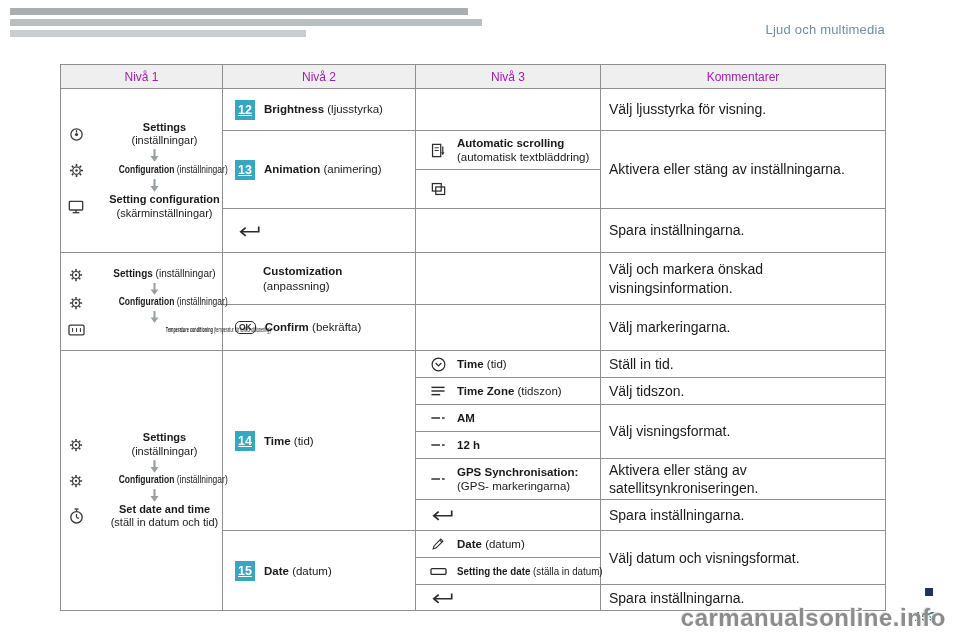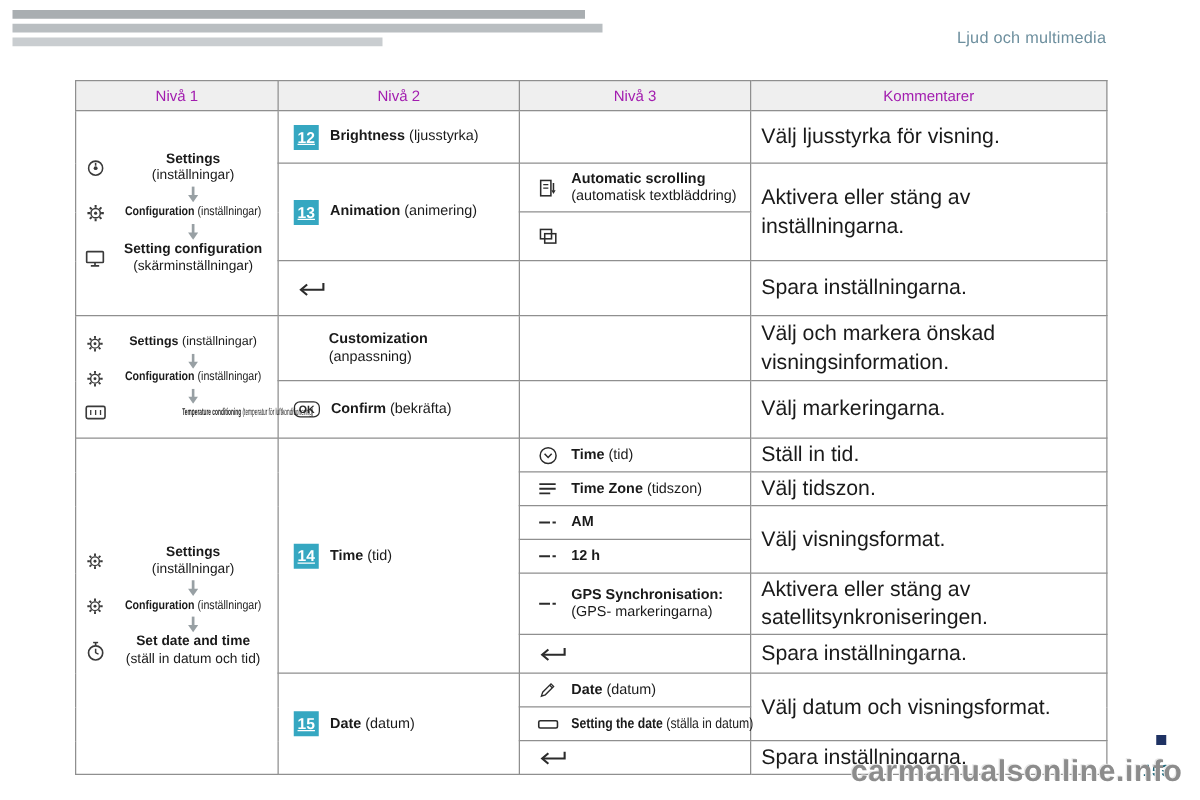--- a/index.html
+++ b/index.html
@@ -27,21 +27,21 @@
     border-collapse:collapse; table-layout:fixed;
   }
   td, th { border:1px solid #8f8f8f; vertical-align:middle; padding:0; }
   th { background:#efefef; font-size:12px; font-weight:normal; text-align:center; color:#a21caf; }
 
   .b { font-weight:bold; }
   .nw { white-space:nowrap; }
 
   
   .n1 { }
-  .lvl { display:flex; align-items:center; margin:1px 2px; }
+  .lvl { display:flex; align-items:center; margin:1px 2px;gap:20px; }
   .ic { flex:0 0 26px; display:flex; justify-content:center; align-items:center; }
   .ltxt { flex:1; text-align:center; font-size:11px; line-height:1.25; }
   .larr { padding-left:26px; text-align:center; margin:0; line-height:0; }
   .sm { font-size:10px; }
   .tiny { font-size:8px; }
   .sqz85 { transform:scaleX(.85); transform-origin:center; }
   .sqz48 { transform:scaleX(.48); transform-origin:center; }
 
   
   .crow { display:flex; align-items:center; gap:9px; padding:2px 4px 2px 12px; }
@@ -53,21 +53,21 @@
     width:20px; height:20px; flex:0 0 20px;
     background:#35a7c1; color:#fff; font-weight:bold; font-size:12.5px;
     display:flex; align-items:center; justify-content:center;text-decoration:underline;
   }
   .ic3 { flex:0 0 20px; display:flex; justify-content:center; align-items:center; }
   .ok-ic {
     flex:0 0 auto; border:1.5px solid #2b2b2b; border-radius:5px;
     font-size:8.5px; font-weight:bold; padding:1px 3px; line-height:1;
     display:inline-flex; align-items:center; justify-content:center; color:#2b2b2b;
   }
-  .com { padding:2px 8px; font-size:17px; line-height:1.3; }
+  .com { padding:2px 8px; font-size:14px; line-height:1.3; }
 
   
   .footnote-square { position:absolute; left:925px; top:588px; width:8px; height:8px; background:#1e3263; }
   .page-number { position:absolute; right:24px; bottom:16px; font-size:13px; font-weight:bold; color:#1d6678; z-index:1; }
   .watermark {
     position:absolute; right:14px; bottom:8px; z-index:2;
     font-size:24px; font-weight:bold; color:#8c8c8c; letter-spacing:.5px;
     text-shadow:1px 1px 0 #ffffff, -1px -1px 0 #e8e8e8;
   }
 </style>

